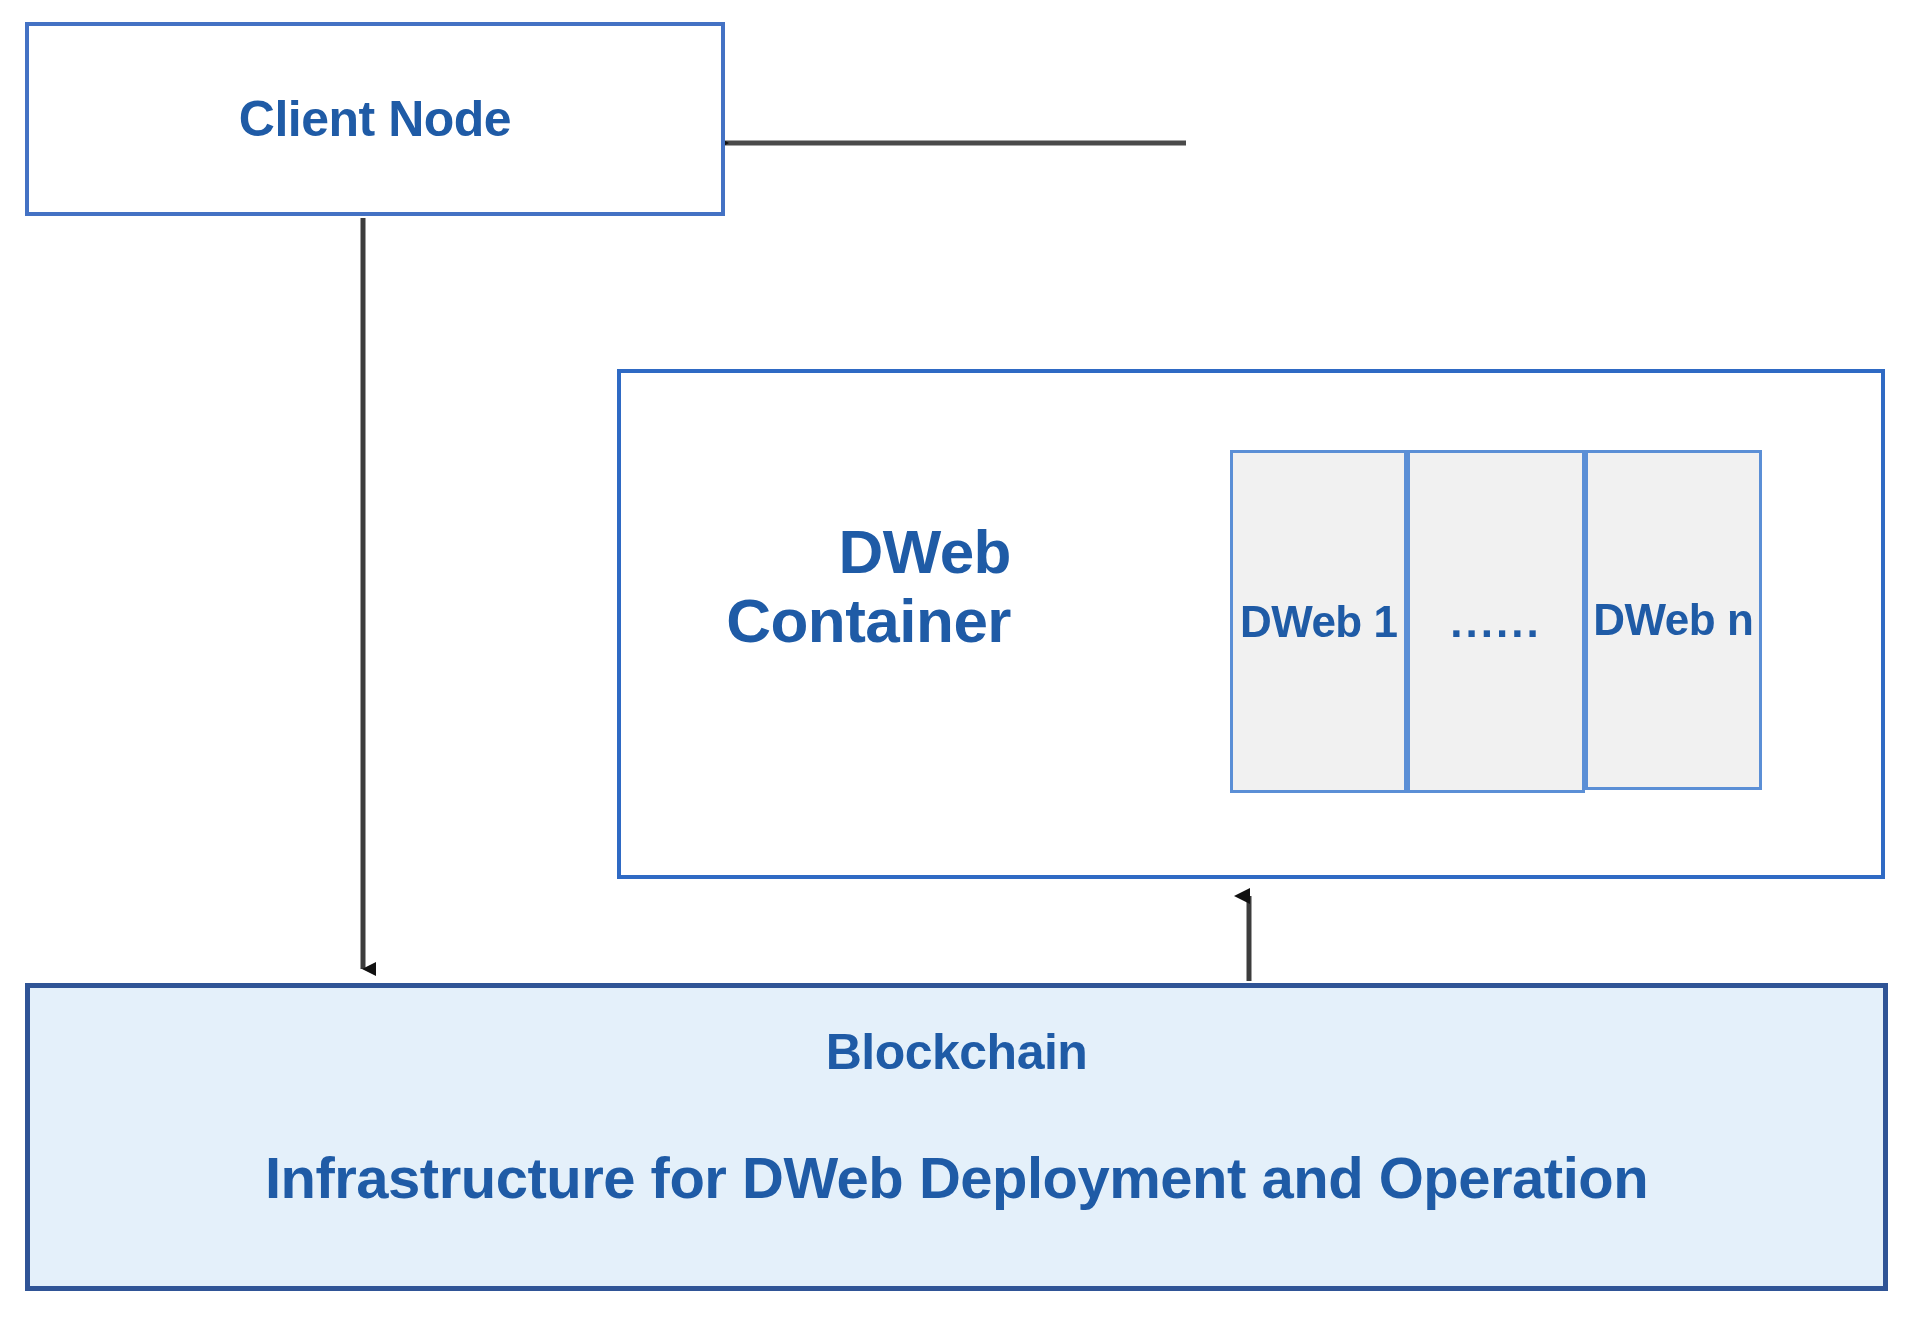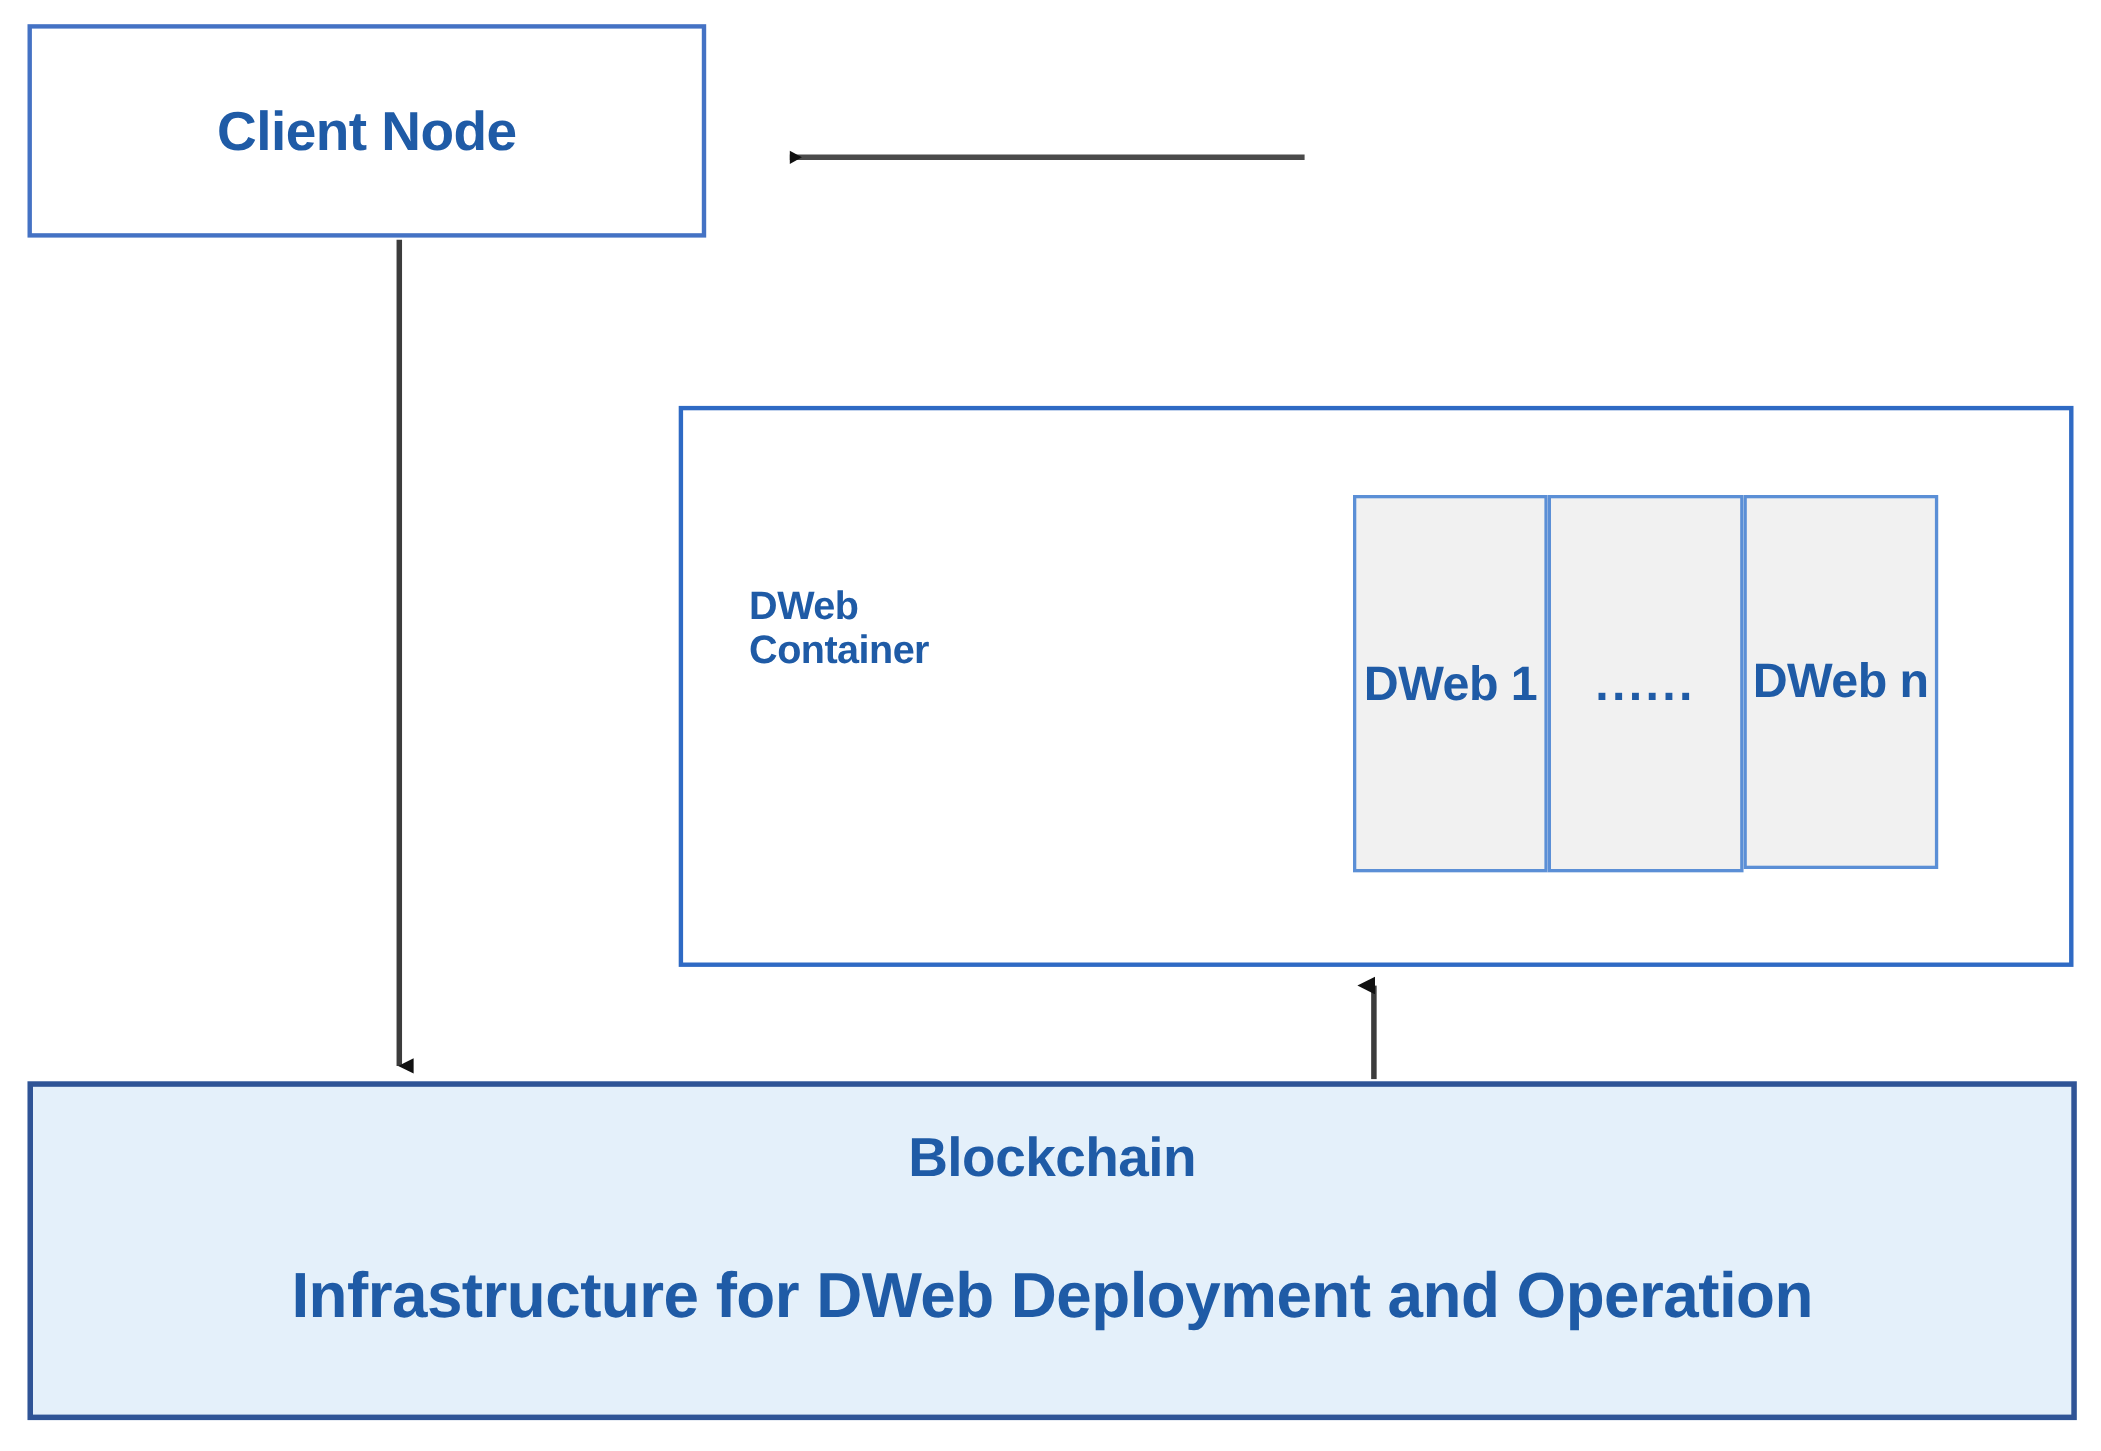--- a/index.html
+++ b/index.html
@@ -28,21 +28,21 @@
     font-weight: bold;
     letter-spacing: -0.5px;
     line-height: 1.12;
     white-space: pre-line;
   }
 
   
   #client-node {
     left: 25px;
     top: 22px;
-    width: 617px;
+    width: 700px;
     height: 194px;
     border: 4px solid #4472C4;
     background: #ffffff;
   }
   #client-node .label { font-size: 50px; }
 
   
   #browser {
     left: 1188px;
     top: 22px;
@@ -59,24 +59,24 @@
     top: 369px;
     width: 1268px;
     height: 510px;
     border: 4px solid #2F6AC4;
     background: #ffffff;
     display: block;
   }
   #dweb-container-label {
     position: absolute;
     left: 60px;
-    top: 158px;
+    top: 144px;
     width: 330px;
-    text-align: left;
-    font-size: 36px;
+    text-align: right;
+    font-size: 62px;
   }
 
   
   #dweb-list {
     position: absolute;
     left: 1230px;
     top: 450px;
     width: 532px;
     height: 340px;
     box-sizing: border-box;

